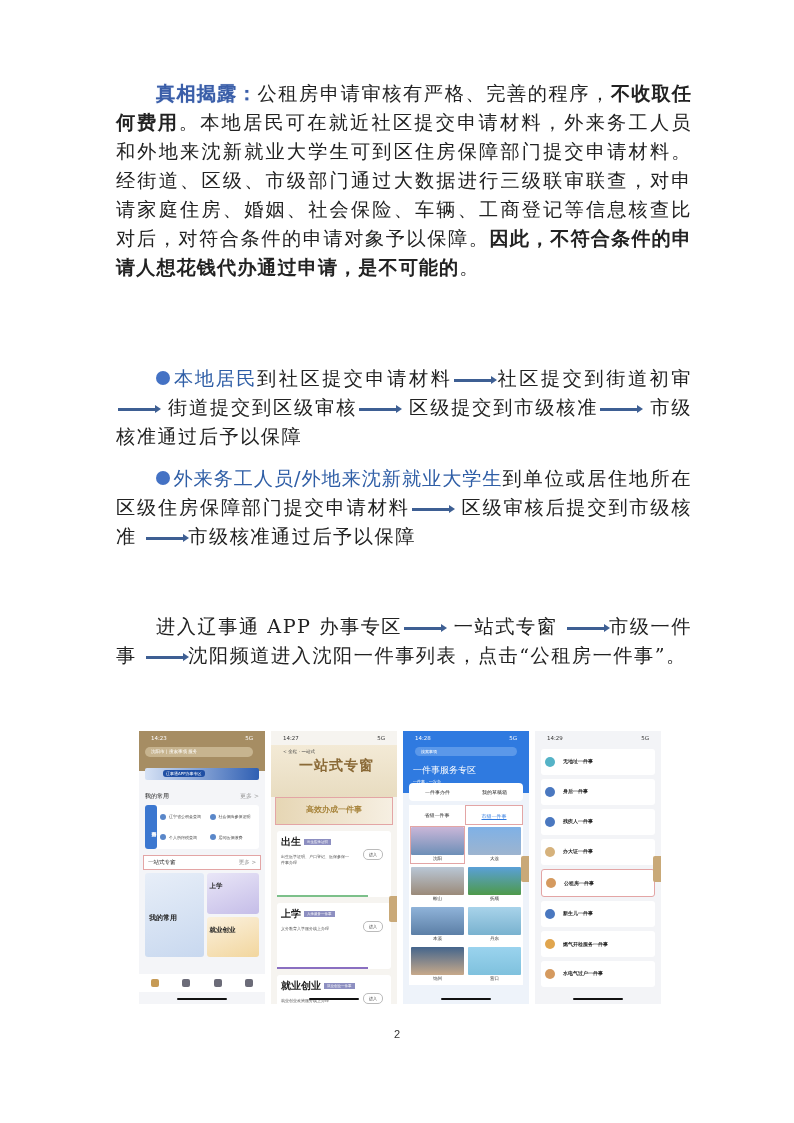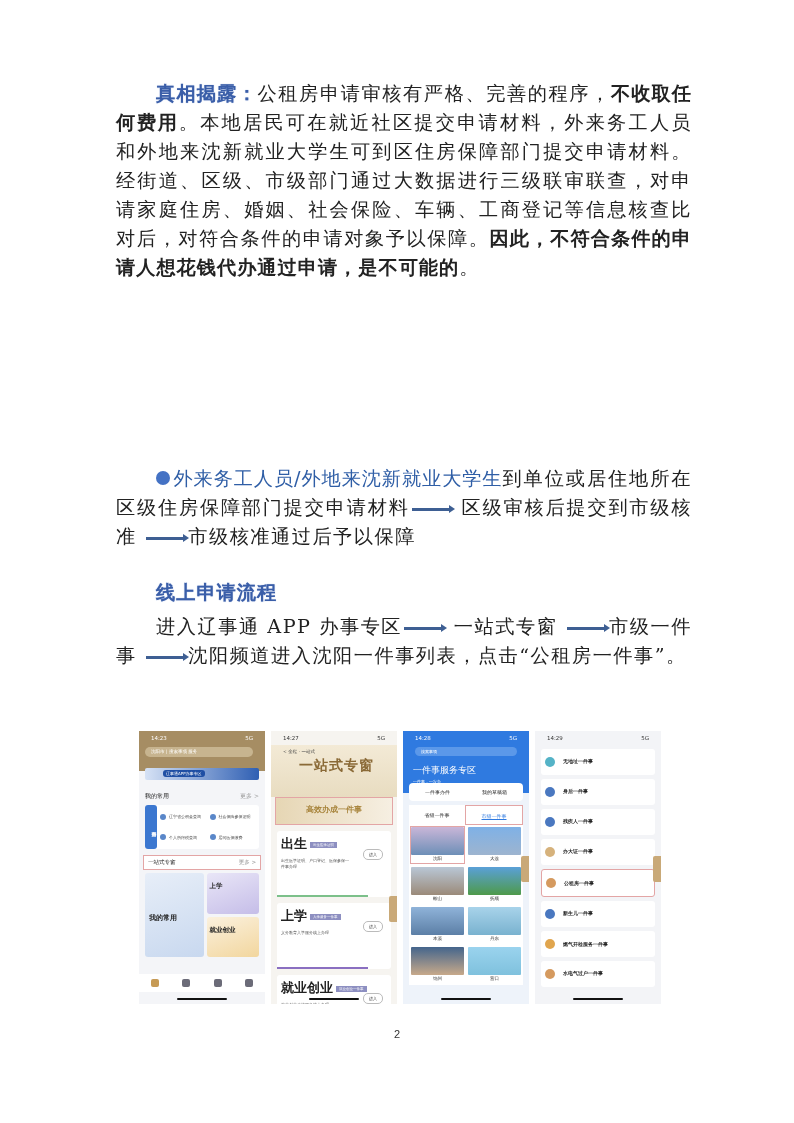--- a/index.html
+++ b/index.html
@@ -61,21 +61,21 @@
 
   
   #p2 { background:#f6f4f0; }
   #p2 .hero { height:52px; background:linear-gradient(180deg,#f3ead6,#e8dcc0); position:relative; }
   #p2 .hero .crumb { position:absolute; left:12px; top:4px; font-size:4.5px; color:#444; }
   #p2 .hero .title { position:absolute; left:28px; top:12px; font-size:14px; font-weight:bold; color:#8a6a37;
                      letter-spacing:1px; font-family:"DejaVu Serif",serif; }
   #p2 .ribbon { margin:0 4px; height:26px; border:1px solid #e3a5a5; background:linear-gradient(90deg,#e6d6b4,#f6efe2);
                 color:#a8853d; font-size:8px; font-weight:bold; text-align:center; line-height:24px; }
   #p2 .item { margin:6px 6px 0 6px; background:#fff; border-radius:3px; height:58px; position:relative; padding:4px; }
-  #p2 .item b { font-size:13px; }
+  #p2 .item b { font-size:10px; }
   #p2 .item .tag { display:inline-block; background:#8d8fc1; color:#fff; font-size:3.5px; padding:1px 3px; margin-left:3px; vertical-align:2px; }
   #p2 .item p { margin:5px 0 0 0; font-size:4px; color:#555; width:70px; line-height:6px; }
   #p2 .item .go { position:absolute; right:8px; top:18px; width:18px; height:9px; border:1px solid #bbb;
                   border-radius:5px; font-size:4px; text-align:center; line-height:9px; }
   #p2 .item .bar { position:absolute; left:0; bottom:0; width:80%; height:2px; }
 
   
   #p3 { background:#eef3fa; }
   #p3 .top { background:#2f7ae0; height:62px; color:#fff; }
   #p3 .status { color:#fff; }
@@ -104,24 +104,24 @@
               font-family:"Liberation Sans","DejaVu Sans",sans-serif; color:#333; }
 </style>
 </head>
 <body>
 
 <div class="page">
 
   <p class="para" style="top:79px;"><span class="indent"></span><span class="heading">真相揭露：</span><span>公租房申请审核有严格、完善的程序，</span><span class="bold">不收取任何费用</span><span>。本地居民可在就近社区提交申请材料，外来务工人员和外地来沈新就业大学生可到区住房保障部门提交申请材料。经街道、区级、市级部门通过大数据进行三级联审联查，对申请家庭住房、婚姻、社会保险、车辆、工商登记等信息核查比对后，对符合条件的申请对象予以保障。</span><span class="bold">因此，不符合条件的申请人想花钱代办通过申请，是不可能的</span><span>。</span></p>
 
 
+  <p class="para" style="top:364px;"><span class="indent" style="width:40px"></span><span class="bullet"></span><span class="blue">本地居民</span><span>到社区提交申请材料</span><span class="arrow"></span><span>社区提交到街道初审</span> <span class="arrow"></span> <span>街道提交到区级审核</span><span class="arrow"></span> <span>区级提交到市级核准</span><span class="arrow"></span> <span>市级核准通过后予以保障</span></p>
 
   <p class="para" style="top:464px;"><span class="indent" style="width:40px"></span><span class="bullet"></span><span class="blue">外来务工人员/外地来沈新就业大学生</span><span>到单位或居住地所在区级住房保障部门提交申请材料</span><span class="arrow"></span> <span>区级审核后提交到市级核准</span> <span class="arrow"></span><span>市级核准通过后予以保障</span></p>
 
-  <p class="para" style="top:578px;"><span class="indent"></span><span class="heading">线上申请流程</span></p>
 
   <p class="para" style="top:612px;"><span class="indent"></span><span>进入辽事通 APP 办事专区</span><span class="arrow"></span> <span>一站式专窗</span> <span class="arrow"></span><span>市级一件事</span> <span class="arrow"></span><span>沈阳频道进入沈阳一件事列表，点击“公租房一件事”。</span></p>
 
   <div class="phone" id="p1" style="left:139px;">
     <div class="top">
       <div class="status">
           <span>14:23</span>
           <span>5G</span>
         </div>
       <div class="search">沈阳市 | 搜索事项 服务</div>

